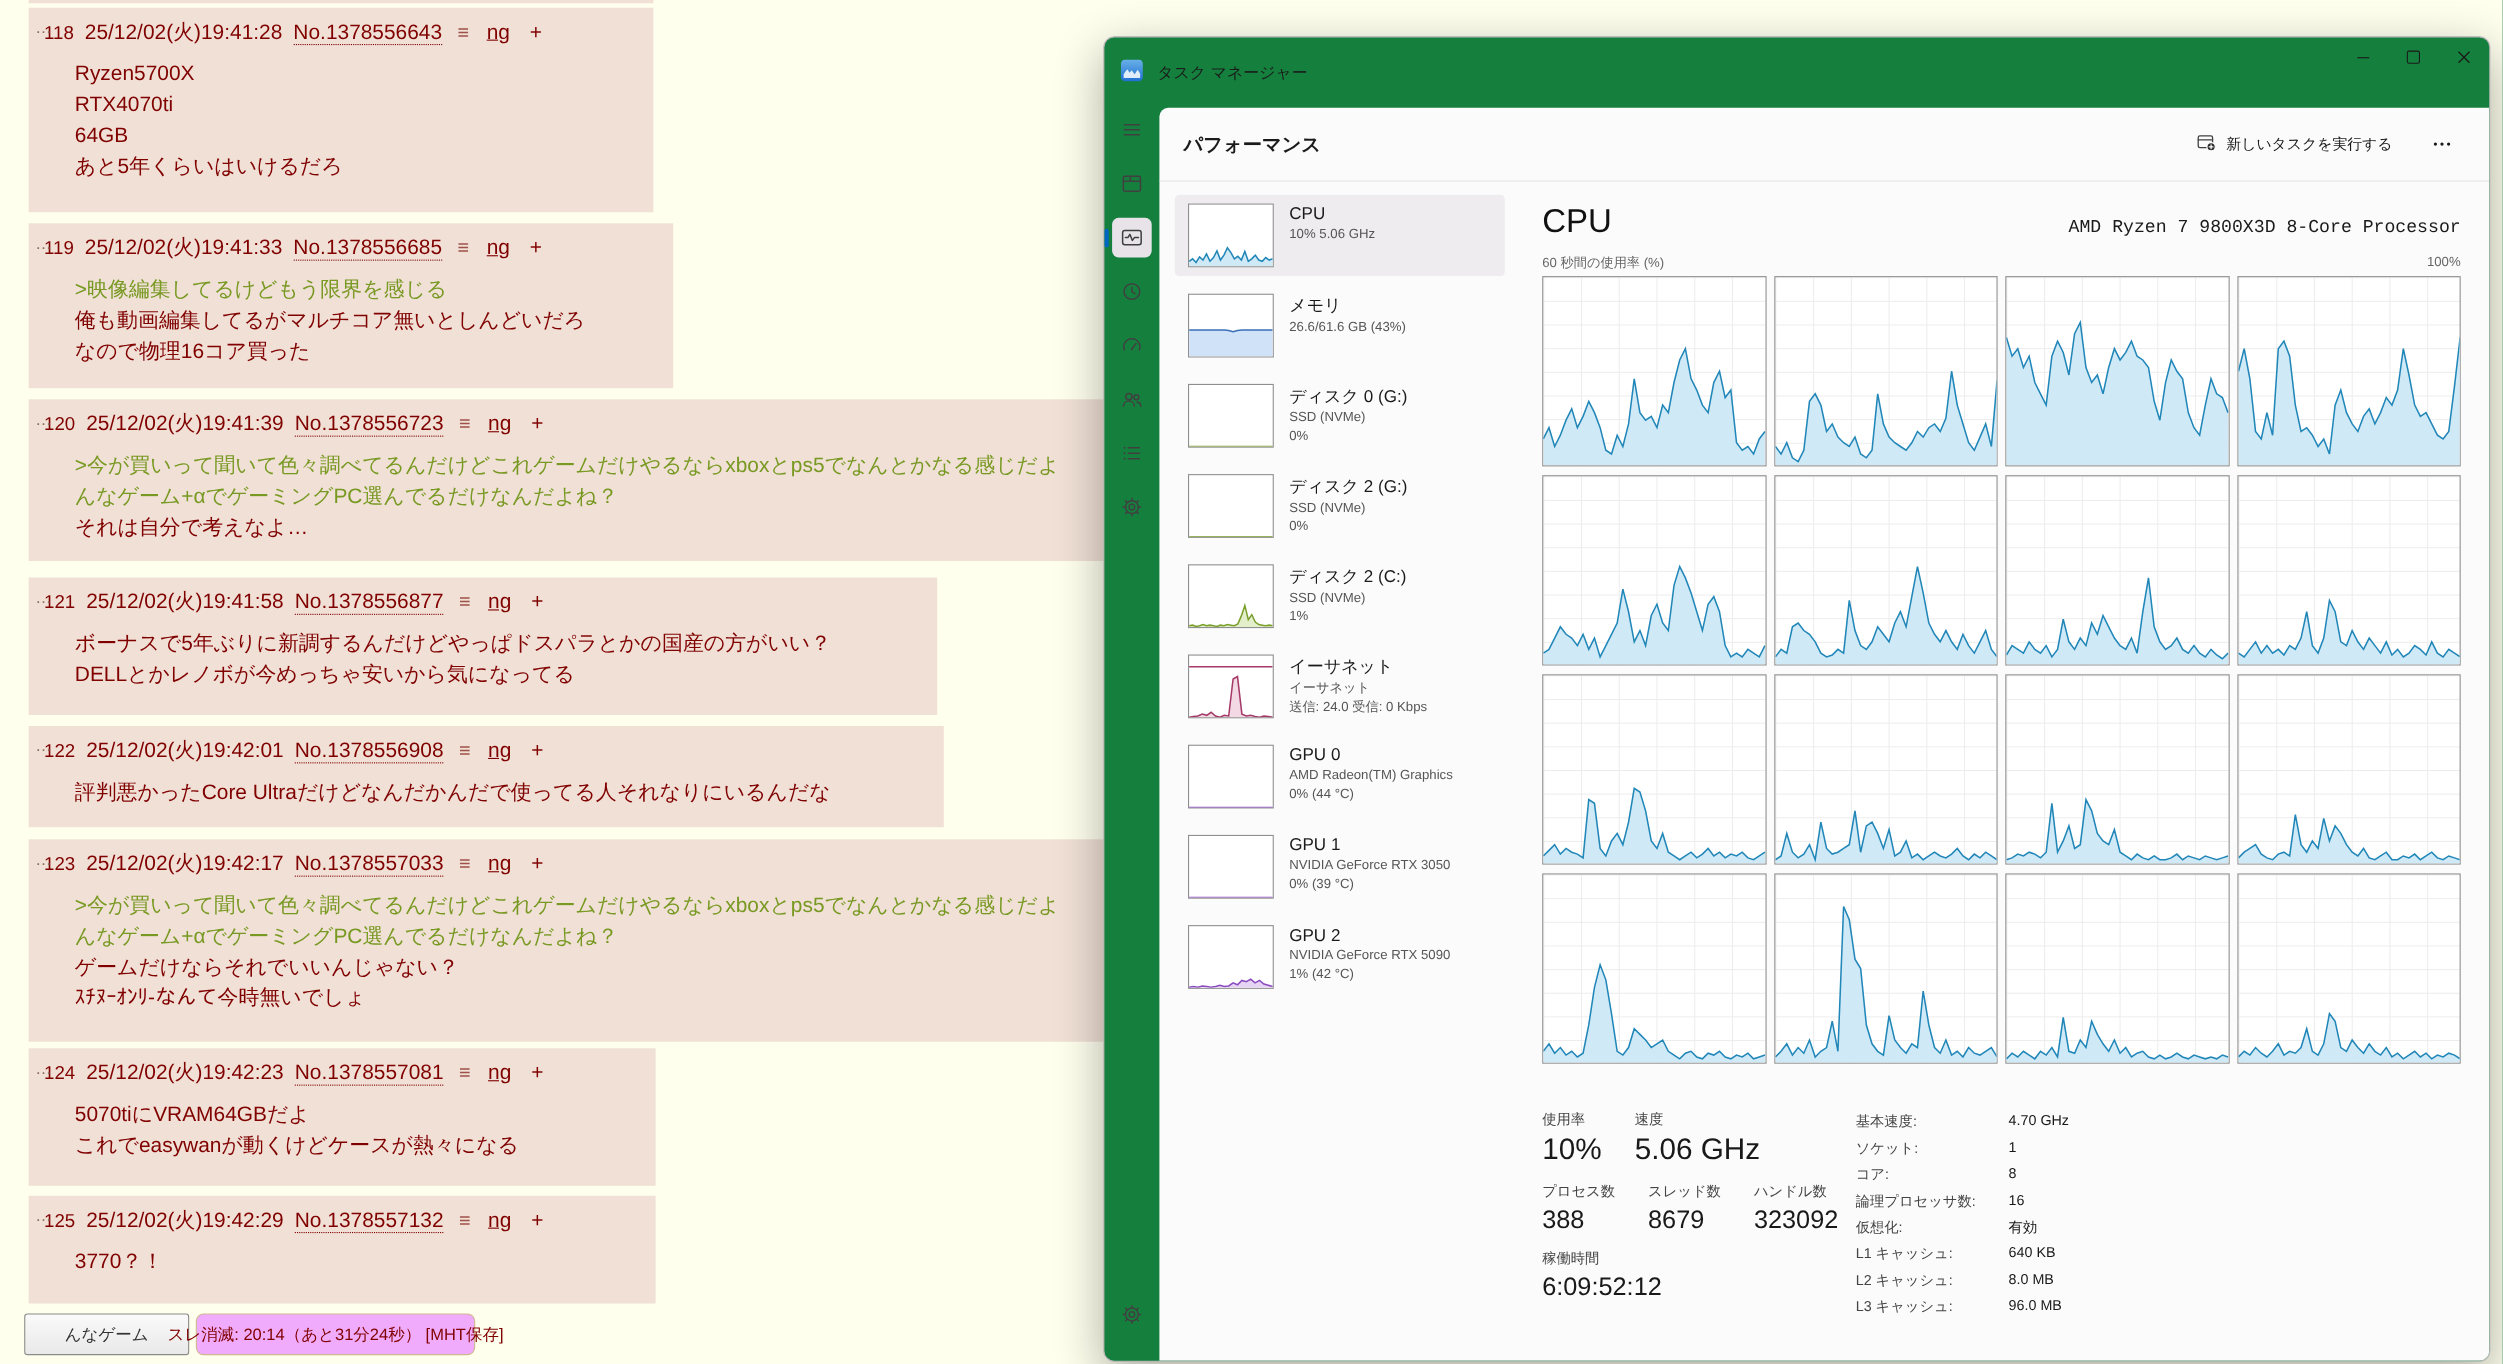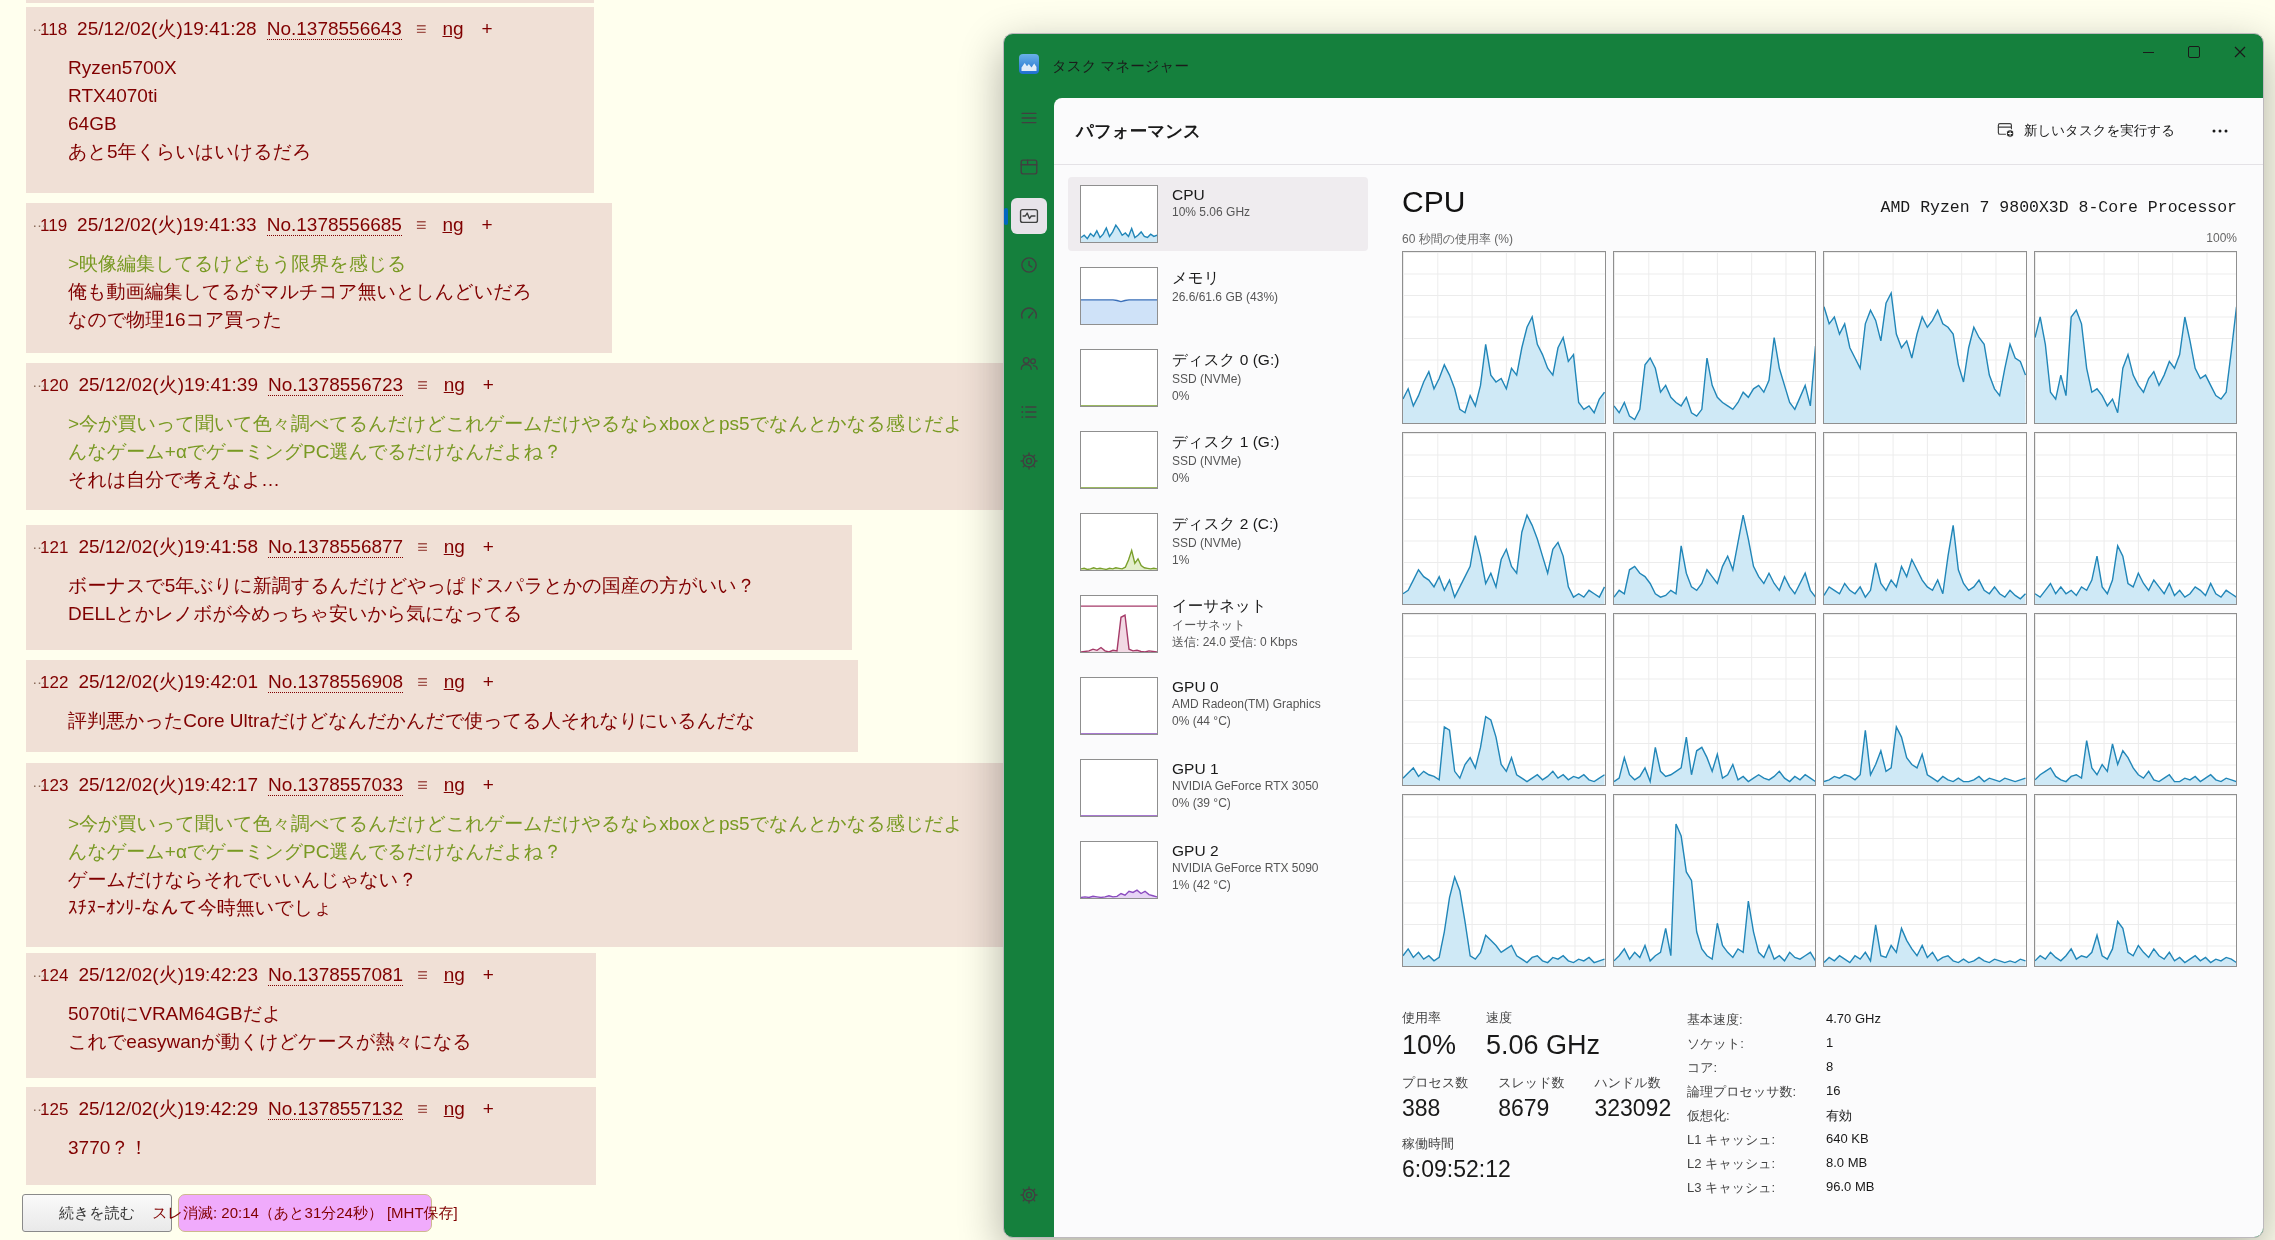--- a/index.html
+++ b/index.html
@@ -158,21 +158,21 @@
         </div>
       </div>
       <div class="post" style="left: 26px; top: 1087px; width: 570px; height: 98px;">
         <span class="dots">…</span>
         <div class="hdr"><span class="num">125</span><span class="time">25/12/02(火)19:42:29</span><a class="no-link">No.1378557132</a><span class="menu-glyph">≡</span><a class="ng-link">ng</a><a class="plus-link">+</a></div>
         <div class="pbody">
           <div class="line">3770？！</div>
         </div>
       </div>
     </div>
-  <button class="more-btn">続きを読む</button>
+  <button class="more-btn">んなゲーム</button>
   <div class="expire-box">
     <span>スレ消滅: 20:14（あと31分24秒）</span>
     <span class="mht">[MHT保存]</span>
   </div>
 
   <div class="tm-window">
     <div class="tm-titlebar">
       <span id="tmLogo"><svg width="20" height="20" viewBox="0 0 20 20">
             <defs>
               <linearGradient id="g" x1="0" y1="0" x2="0" y2="1">
@@ -342,21 +342,21 @@
               </div>
             </div>
             <div class="perf-item">
               <div class="thumb">
                 <svg viewBox="0 0 100 100" preserveAspectRatio="none">
                   <path d="M0,100 L0.00,100.00 L11.11,100.00 L22.22,100.00 L33.33,100.00 L44.44,100.00 L55.56,100.00 L66.67,100.00 L77.78,100.00 L88.89,100.00 L100.00,100.00 L100,100 Z" style="fill:#e9f2d9;stroke:none"></path>
                   <path d="M0.00,100.00 L11.11,100.00 L22.22,100.00 L33.33,100.00 L44.44,100.00 L55.56,100.00 L66.67,100.00 L77.78,100.00 L88.89,100.00 L100.00,100.00" class="sline" style="stroke:#7aa02c"></path>
                 </svg>
               </div>
               <div class="ptext">
-                <div class="ptitle">ディスク 1 (G:)</div>
+                <div class="ptitle">ディスク 2 (G:)</div>
                 <div class="psub">SSD (NVMe)</div>
                 <div class="psub">0%</div>
               </div>
             </div>
             <div class="perf-item">
               <div class="thumb">
                 <svg viewBox="0 0 100 100" preserveAspectRatio="none">
                   <path d="M0,100 L0.00,98.00 L4.17,97.00 L8.33,99.00 L12.50,98.00 L16.67,96.00 L20.83,98.00 L25.00,97.00 L29.17,98.00 L33.33,99.00 L37.50,97.00 L41.67,98.00 L45.83,96.00 L50.00,97.00 L54.17,98.00 L58.33,95.00 L62.50,82.00 L66.67,65.00 L70.83,88.00 L75.00,80.00 L79.17,92.00 L83.33,96.00 L87.50,97.00 L91.67,98.00 L95.83,97.00 L100.00,98.00 L100,100 Z" style="fill:#e3eecb;stroke:none"></path>
                   <path d="M0.00,98.00 L4.17,97.00 L8.33,99.00 L12.50,98.00 L16.67,96.00 L20.83,98.00 L25.00,97.00 L29.17,98.00 L33.33,99.00 L37.50,97.00 L41.67,98.00 L45.83,96.00 L50.00,97.00 L54.17,98.00 L58.33,95.00 L62.50,82.00 L66.67,65.00 L70.83,88.00 L75.00,80.00 L79.17,92.00 L83.33,96.00 L87.50,97.00 L91.67,98.00 L95.83,97.00 L100.00,98.00" class="sline" style="stroke:#7aa02c"></path>
                 </svg>

